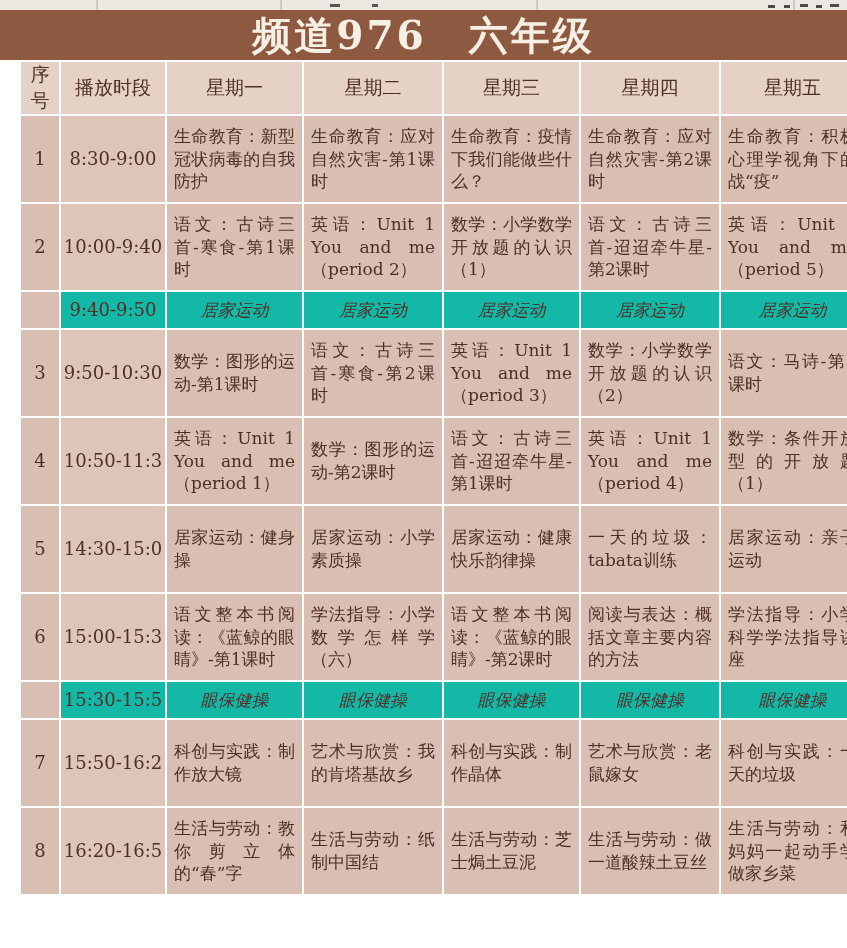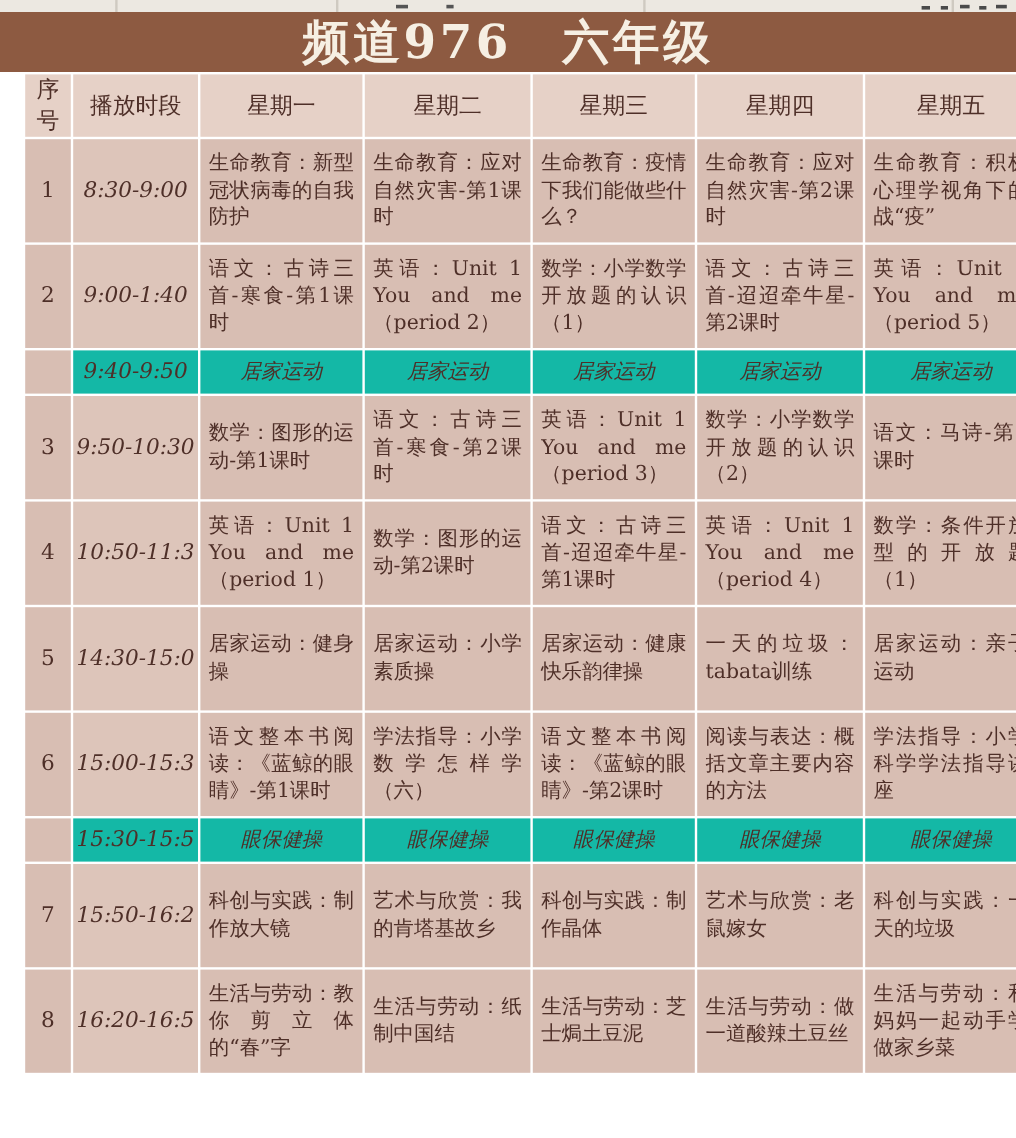--- a/index.html
+++ b/index.html
@@ -48,21 +48,21 @@
   }
   tr.lesson{height:86px;}
   tr.break{height:36px;}
   tr.lesson td{background:#d8beb3;}
   tr.lesson td.time{background:#ddc5ba;}
   tr.break td{background:#14b8a6;}
   tr.break td.num{background:#d8beb3;}
   td.num{text-align:center;padding:2px;font-size:18px;}
   td.time{
     text-align:center;white-space:nowrap;overflow:hidden;
-    padding:2px 1px;font-size:18px;font-style:italic;
+    padding:2px 1px;font-size:18px;
   }
   td.course{text-align:justify;text-justify:inter-ideograph;}
   tr.break td.course{text-align:center;font-style:italic;}
 </style>
 </head>
 <body>
 
 <div class="page">
 
   <div class="crop-strip"></div>
@@ -97,21 +97,21 @@
           <td class="num">1</td>
           <td class="time">8:30-9:00</td>
           <td class="course">生命教育：新型冠状病毒的自我防护</td>
           <td class="course">生命教育：应对自然灾害-第1课时</td>
           <td class="course">生命教育：疫情下我们能做些什么？</td>
           <td class="course">生命教育：应对自然灾害-第2课时</td>
           <td class="course">生命教育：积极心理学视角下的战“疫”</td>
         </tr>
         <tr class="lesson">
           <td class="num">2</td>
-          <td class="time">9:00-1:40</td>
+          <td class="time">10:00-9:40</td>
           <td class="course">语文：古诗三首-寒食-第1课时</td>
           <td class="course">英语：Unit 1 You and me （period 2）</td>
           <td class="course">数学：小学数学开放题的认识（1）</td>
           <td class="course">语文：古诗三首-迢迢牵牛星-第2课时</td>
           <td class="course">英语：Unit 1 You and me （period 5）</td>
         </tr>
         <tr class="break">
           <td class="num"></td>
           <td class="time">9:40-9:50</td>
           <td class="course">居家运动</td>

